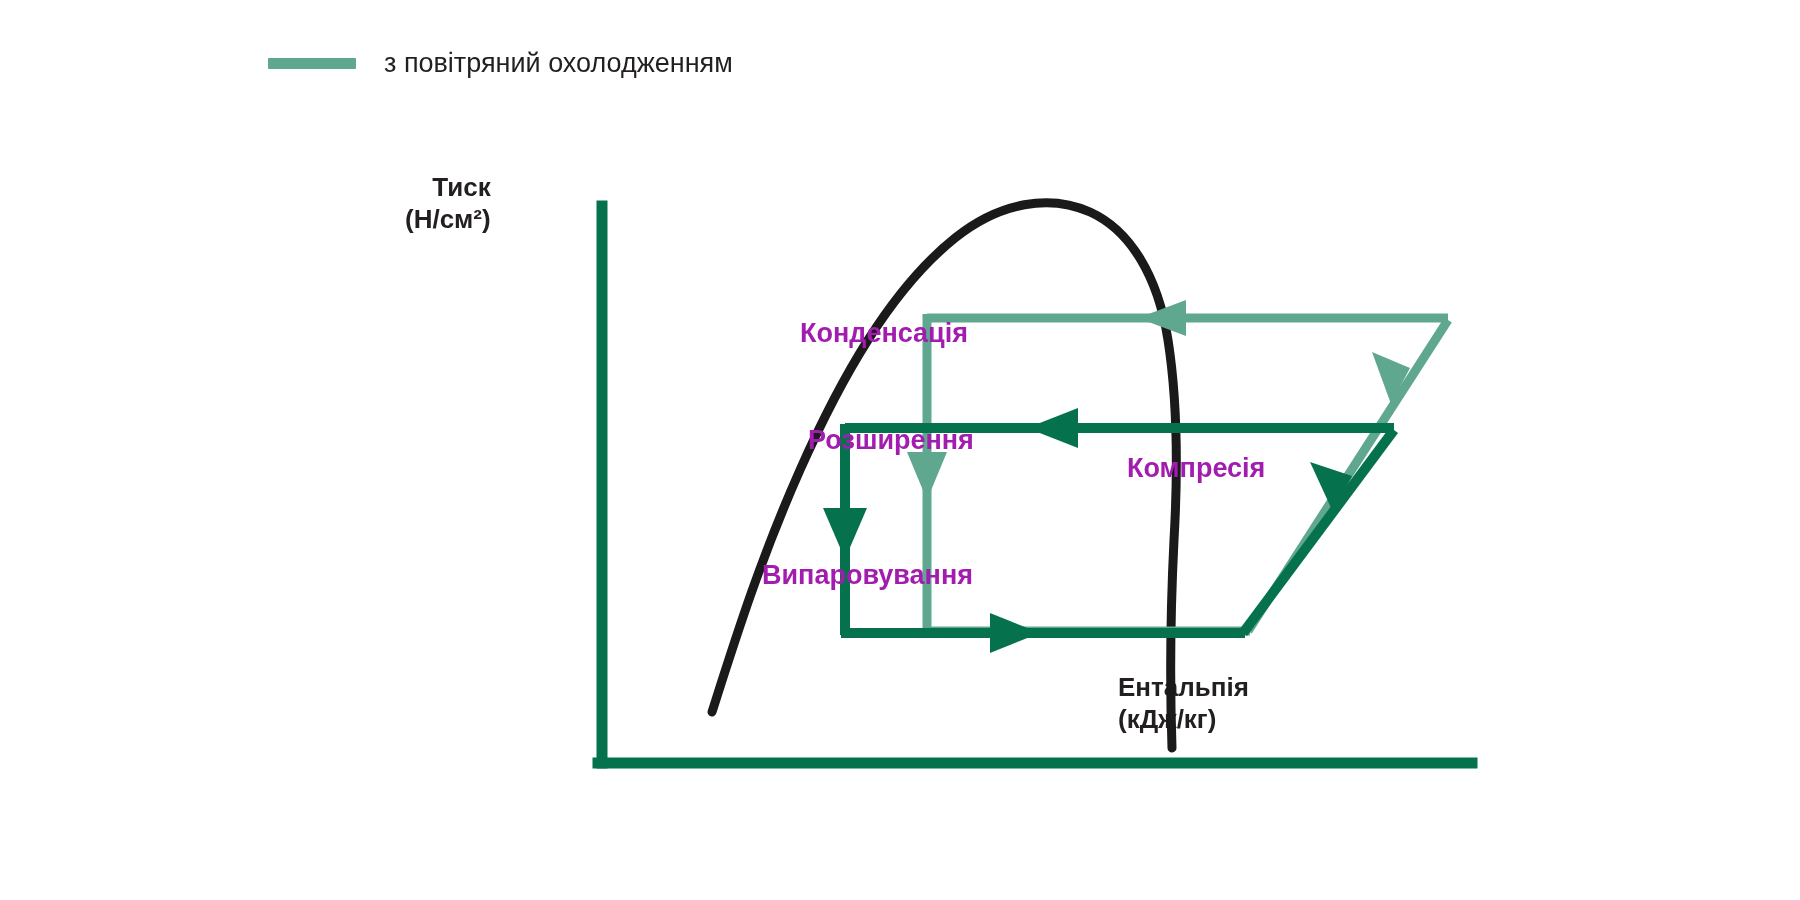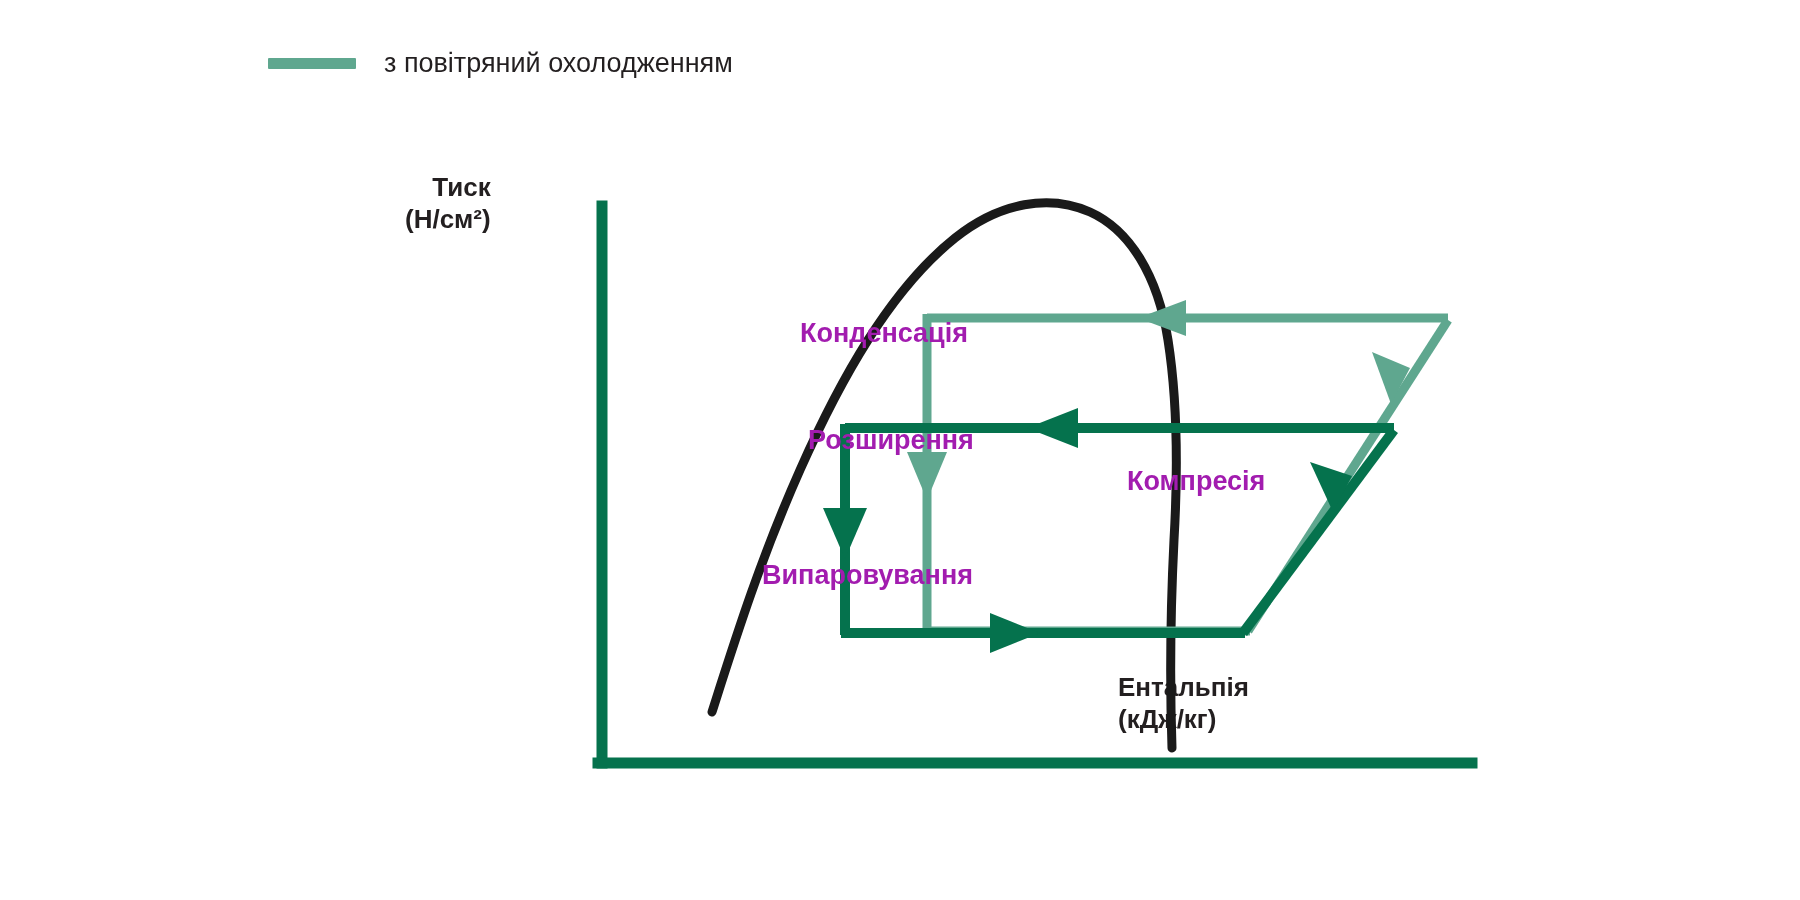--- a/index.html
+++ b/index.html
@@ -42,21 +42,21 @@
   .proc-label{
     position:absolute;
     font-size:27px;
     font-weight:bold;
     color:#a21caf;
     white-space:nowrap;
     line-height:1;
   }
   #label-condensation{left:800px;top:320px;}
   #label-expansion{left:808px;top:415px;margin-top:12px;}
-  #label-compression{left:1127px;top:468px;}
+  #label-compression{left:1127px;top:455px;}
   #label-evaporation{left:762px;top:562px;}
 
   svg{position:absolute;left:0;top:0;width:1800px;height:900px;overflow:visible;}
 </style>
 </head>
 <body>
 
 <div id="stage">
 
   <div class="legend">

